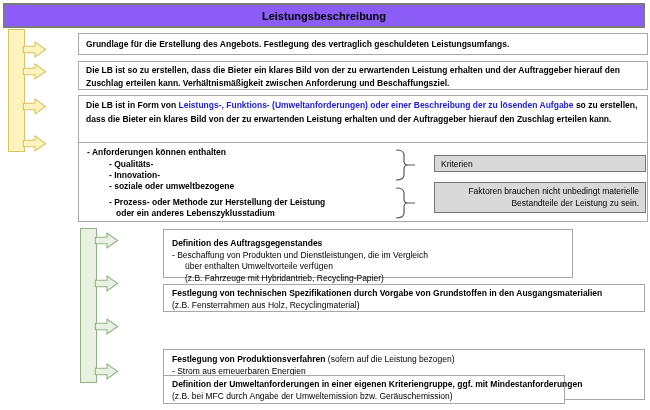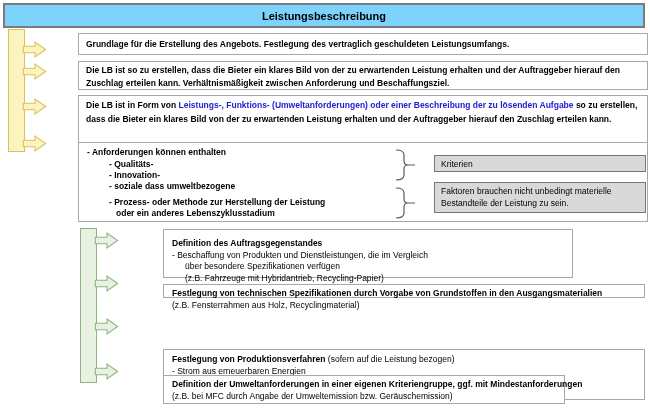--- a/index.html
+++ b/index.html
@@ -3,21 +3,21 @@
 <meta charset="utf-8">
 <style>
   html,body{margin:0;padding:0;background:#ffffff;}
   #canvas{
     position:relative;width:650px;height:410px;background:#ffffff;overflow:hidden;
     font-family:"Liberation Sans",sans-serif;color:#000;
   }
   .abs{position:absolute;box-sizing:border-box;}
   .wbox{background:#fff;border:1px solid #a8a8a8;}
   .titlebox{
-    border:2px solid #7a7a7a;background:#7dd3fc;
+    border:2px solid #7a7a7a;background:#8b5cf6;
     display:flex;align-items:center;justify-content:center;
     font-weight:bold;font-size:11px;
   }
   .btxt{font-size:8.5px;font-weight:bold;white-space:nowrap;}
   .wrap{white-space:normal;}
   .blue{color:#2121CE;}
   .bar-y{background:#FCF4BE;border:1px solid #D9C15C;}
   .bar-g{background:#E9F2E2;border:1px solid #8FB282;}
   .arrow-svg{position:absolute;width:24px;height:17px;overflow:visible;}
   .note{
@@ -66,37 +66,37 @@
 
   <div class="abs wbox" style="left:78px;top:95px;width:570px;height:52px;padding:2px 6px 0 7px;">
     <span class="btxt wrap" style="white-space:normal;line-height:14px;display:block;"><span>Die LB ist in Form von </span><span class="blue">Leistungs-, Funktions- (Umweltanforderungen) oder einer Beschreibung der zu lösenden Aufgabe</span><span> so zu erstellen, dass die Bieter ein klares Bild von der zu erwartenden Leistung erhalten und der Auftraggeber hierauf den Zuschlag erteilen kann.</span></span>
   </div>
 
   <div class="abs wbox" style="left:78px;top:142px;width:570px;height:80px;text-decoration:underline;">
 
     <div class="b4line" style="left:8px;top:4px;">- Anforderungen können enthalten</div>
     <div class="b4line" style="left:30px;top:16px;text-align:right;">- Qualitäts-</div>
     <div class="b4line" style="left:30px;top:27px;">- Innovation-</div>
-    <div class="b4line" style="left:30px;top:38px;">- soziale dass umweltbezogene</div>
+    <div class="b4line" style="left:30px;top:38px;">- soziale oder umweltbezogene</div>
     <div class="b4line" style="left:30px;top:54px;">- Prozess- oder Methode zur Herstellung der Leistung</div>
     <div class="b4line" style="left:37px;top:65px;">oder ein anderes Lebenszyklusstadium</div>
 
     <svg class="brace" style="left:315px;top:6px;width:22px;height:32px;" viewBox="0 0 22 32">
       <path d="M2,1 Q10,1 10,6 L10,12 Q10,16 14,16 L21,16 M14,16 Q10,16 10,20 L10,26 Q10,31 2,31" fill="none" stroke="#5a5a5a" stroke-width="1.2"></path>
     </svg>
 
     <div class="note abs" style="left:347px;top:12px;width:212px;height:17px;display:flex;align-items:center;">
       <span>Kriterien</span>
     </div>
 
     <svg class="brace" style="left:315px;top:44px;width:22px;height:32px;" viewBox="0 0 22 32">
       <path d="M2,1 Q10,1 10,6 L10,12 Q10,16 14,16 L21,16 M14,16 Q10,16 10,20 L10,26 Q10,31 2,31" fill="none" stroke="#5a5a5a" stroke-width="1.2"></path>
     </svg>
 
-    <div class="note abs" style="left:347px;top:39px;width:212px;height:31px;line-height:12px;">
+    <div class="note abs" style="left:347px;top:39px;width:212px;height:31px;line-height:12px;text-align:right;">
       <span>Faktoren brauchen nicht unbedingt materielle Bestandteile der Leistung zu sein.</span>
     </div>
   </div>
 
   <div class="abs bar-g" style="left:80px;top:228px;width:17px;height:155px;"></div>
 
   <svg class="arrow-svg" style="left:95px;top:232px;" viewBox="0 0 22 16">
     <polygon points="0,5 11,5 11,1 21,8 11,15 11,11 0,11" fill="#E9F2E2" stroke="#8FB282" stroke-width="1"></polygon>
   </svg>
   <svg class="arrow-svg" style="left:95px;top:275px;" viewBox="0 0 22 16">
@@ -105,25 +105,25 @@
   <svg class="arrow-svg" style="left:95px;top:318px;" viewBox="0 0 22 16">
     <polygon points="0,5 11,5 11,1 21,8 11,15 11,11 0,11" fill="#E9F2E2" stroke="#8FB282" stroke-width="1"></polygon>
   </svg>
   <svg class="arrow-svg" style="left:95px;top:363px;" viewBox="0 0 22 16">
     <polygon points="0,5 11,5 11,1 21,8 11,15 11,11 0,11" fill="#E9F2E2" stroke="#8FB282" stroke-width="1"></polygon>
   </svg>
 
   <div class="abs wbox" style="left:163px;top:229px;width:410px;height:49px;padding:8px 6px 0 8px;">
     <div class="line hd">Definition des Auftragsgegenstandes</div>
     <div class="line">- Beschaffung von Produkten und Dienstleistungen, die im Vergleich</div>
-    <div class="line ind">über besondere Spezifikationen verfügen</div>
+    <div class="line ind">über enthalten Umweltvorteile verfügen</div>
     <div class="line ind">(z.B. Fahrzeuge mit Hybridantrieb, Recycling-Papier)</div>
   </div>
 
-  <div class="abs wbox" style="left:163px;top:284px;width:482px;height:14px;padding:3px 6px 0 8px;">
+  <div class="abs wbox" style="left:163px;top:284px;width:482px;height:28px;padding:3px 6px 0 8px;">
     <div class="line hd">Festlegung von technischen Spezifikationen durch Vorgabe von Grundstoffen in den Ausgangsmaterialien</div>
     <div class="line">(z.B. Fensterrahmen aus Holz, Recyclingmaterial)</div>
   </div>
 
   <div class="abs wbox" style="left:163px;top:317px;width:482px;height:51px;padding:3px 6px 0 8px;margin-top:32px;">
     <div class="line12"><span class="hd">Festlegung von Produktionsverfahren</span><span> (sofern auf die Leistung bezogen)</span></div>
     <div class="line12">- Strom aus erneuerbaren Energien</div>
     <div class="line12">- sparsamer Umgang mit Ressourcen</div>
     <div class="line12">- Vermeidung von Abfällen</div>
   </div>

